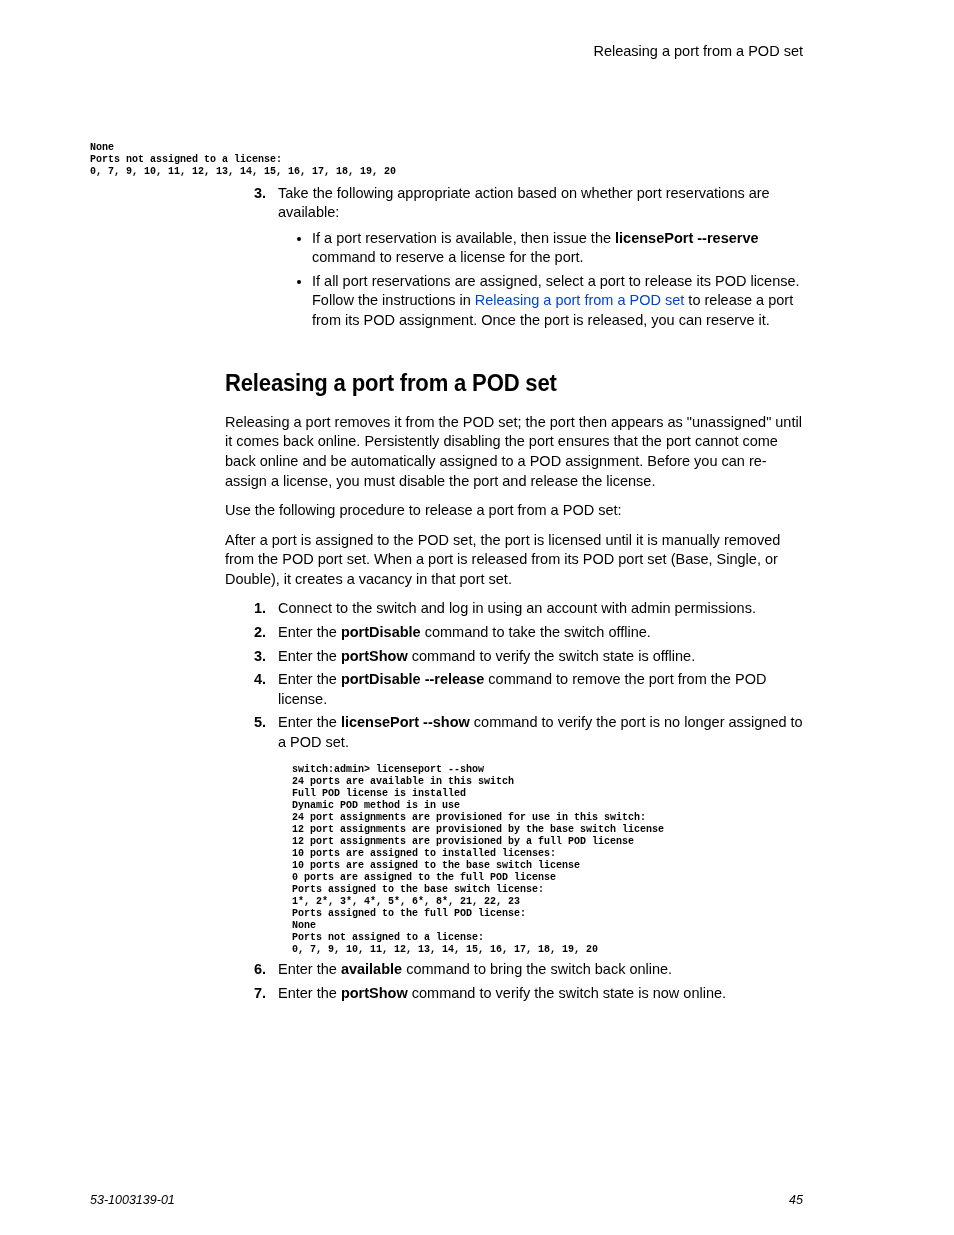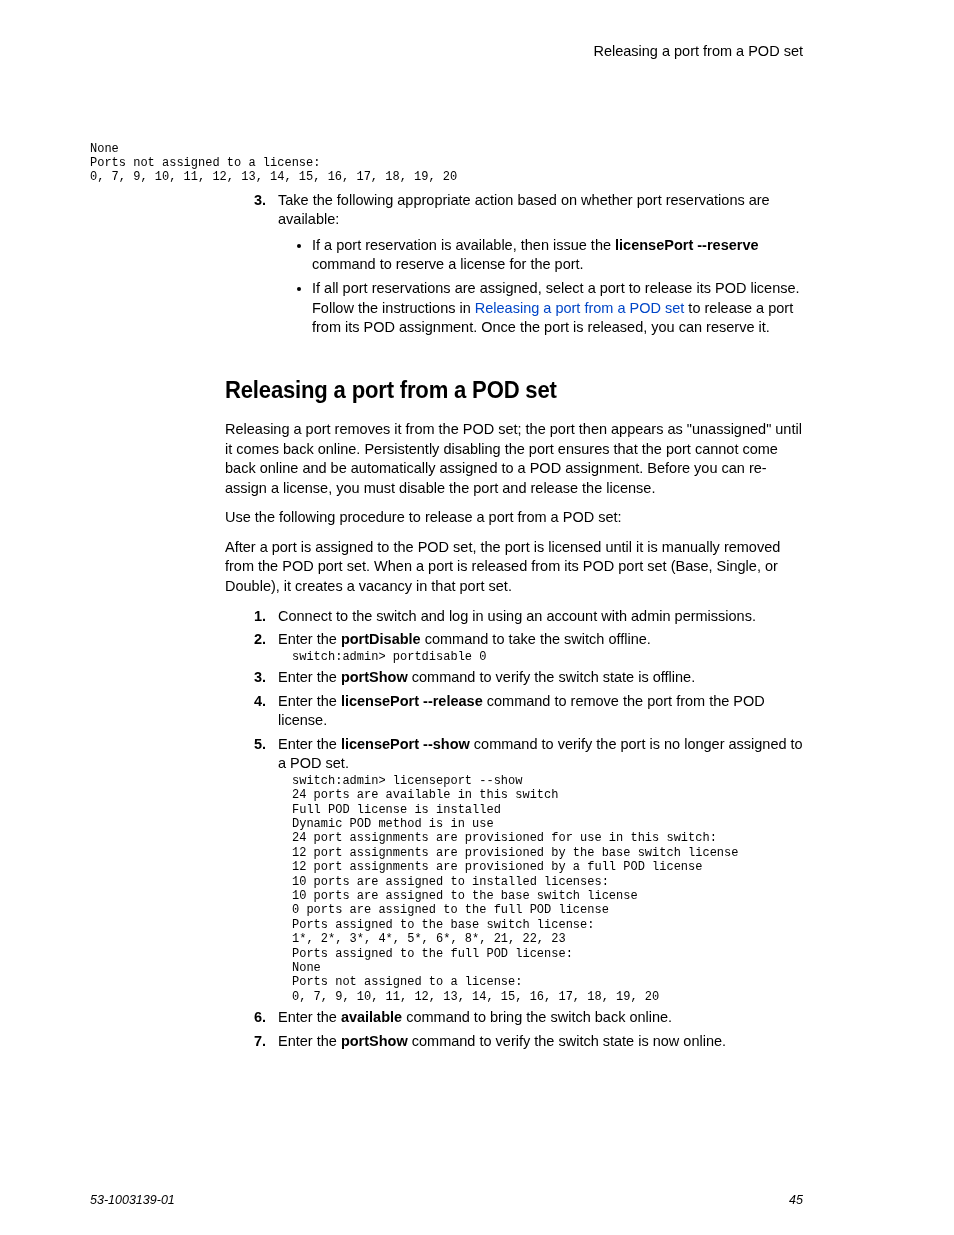--- a/index.html
+++ b/index.html
@@ -18,24 +18,25 @@
     padding: 42px 90px 0 90px;
     position: relative;
   }
   .header-right {
     text-align: right;
     font-size: 14.5px;
     margin-bottom: 80px;
   }
   pre.code {
     font-family: "Courier New", Courier, monospace;
-    font-size: 12px;
-    margin: 0 0 4px 0;
+    font-size: 10px;
+    margin: 12px 0 4px 0;
     white-space: pre;
     line-height: 1.2;
+    font-weight: bold;
   }
   .indent-code1 { margin-left: 190px; }
   ol.steps {
     margin: 6px 0 6px 0;
     padding-left: 180px;
   }
   ol.steps > li {
     padding-left: 8px;
     margin: 4px 0;
   }
@@ -114,27 +115,26 @@
   <p class="body-para">Releasing a port removes it from the POD set; the port then appears as "unassigned" until it comes back online. Persistently disabling the port ensures that the port cannot come back online and be automatically assigned to a POD assignment. Before you can re-assign a license, you must disable the port and release the license.</p>
   <p class="body-para">Use the following procedure to release a port from a POD set:</p>
   <p class="body-para">After a port is assigned to the POD set, the port is licensed until it is manually removed from the POD port set. When a port is released from its POD port set (Base, Single, or Double), it creates a vacancy in that port set.</p>
 
   <ol class="body-steps">
     <li>
       <span>Connect to the switch and log in using an account with admin permissions.</span>
     </li>
     <li>
       <span>Enter the </span><b>portDisable</b><span> command to take the switch offline.</span>
-      <pre class="code" style="margin-left:14px;">switch:admin&gt; portdisable 0</pre>
     </li>
     <li>
       <span>Enter the </span><b>portShow</b><span> command to verify the switch state is offline.</span>
     </li>
     <li>
-      <span>Enter the </span><b>licensePort --release</b><span> command to remove the port from the POD license.</span>
+      <span>Enter the </span><b>portDisable --release</b><span> command to remove the port from the POD license.</span>
     </li>
     <li>
       <span>Enter the </span><b>licensePort --show</b><span> command to verify the port is no longer assigned to a POD set.</span>
       <pre class="code" style="margin-left:14px;">switch:admin&gt; licenseport --show
 24 ports are available in this switch
 Full POD license is installed
 Dynamic POD method is in use
 24 port assignments are provisioned for use in this switch:
 12 port assignments are provisioned by the base switch license
 12 port assignments are provisioned by a full POD license

